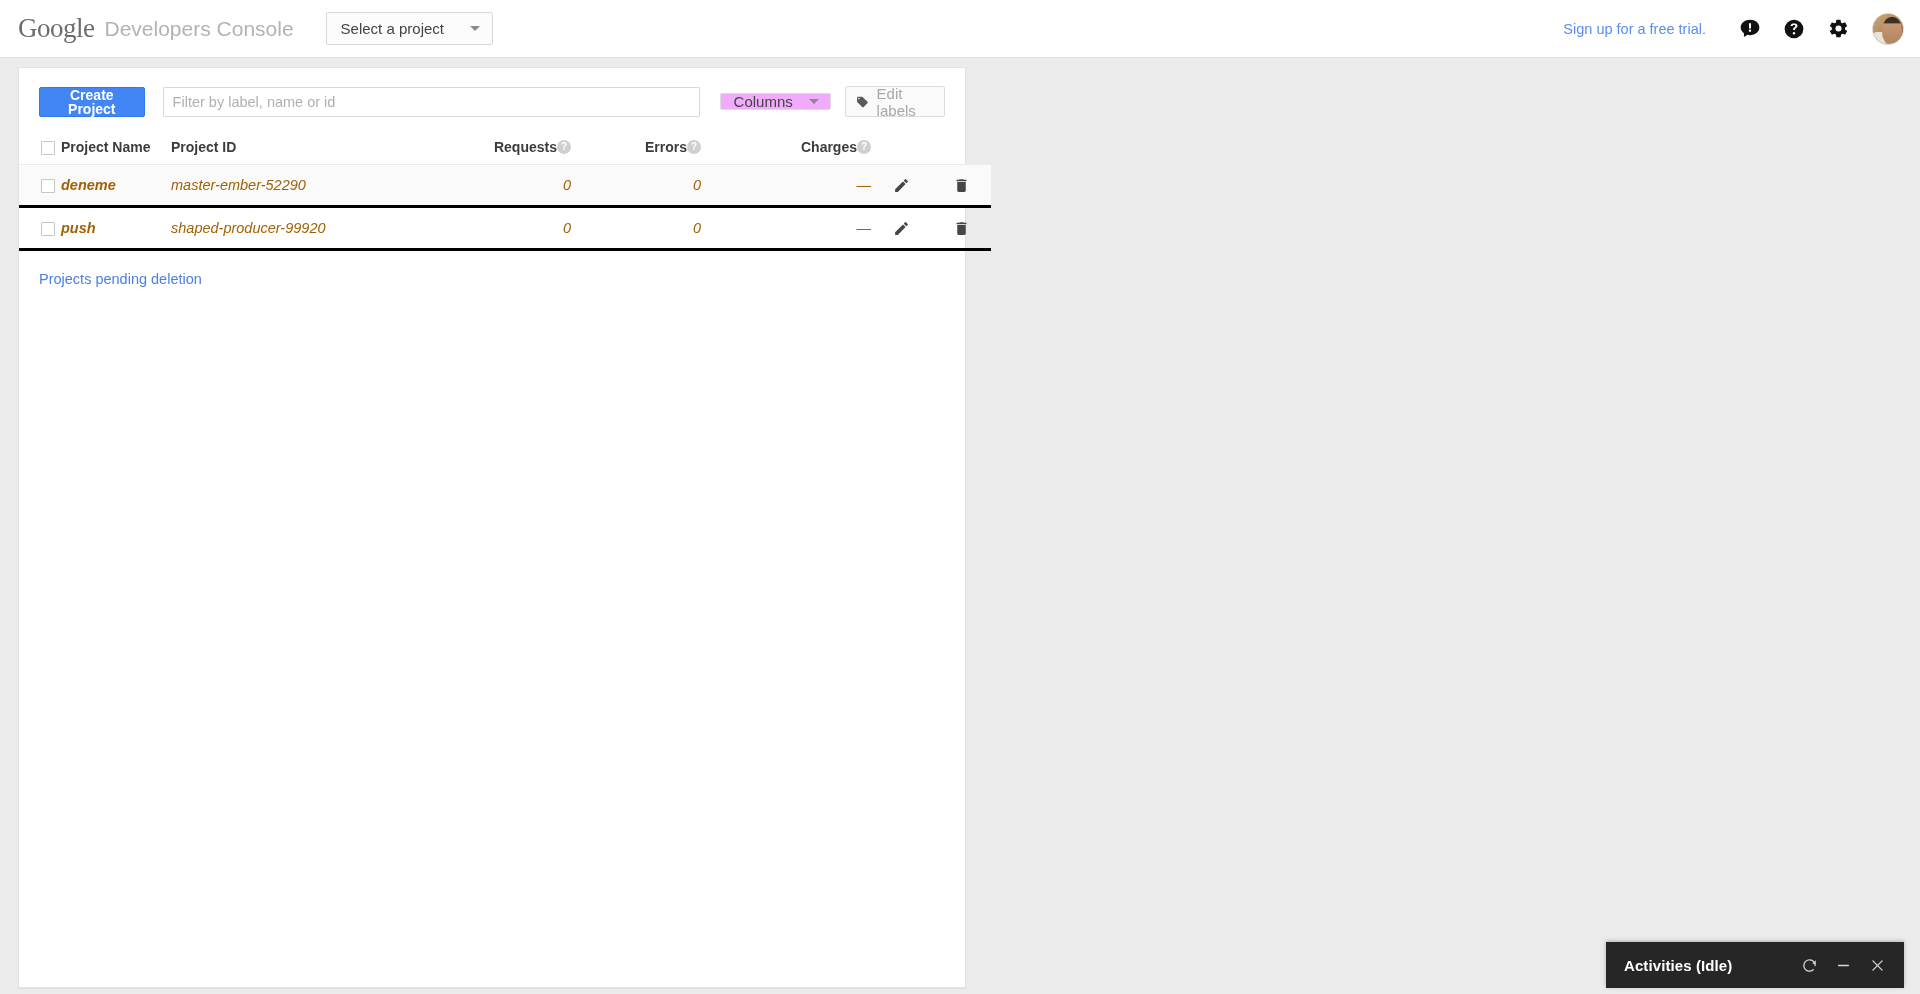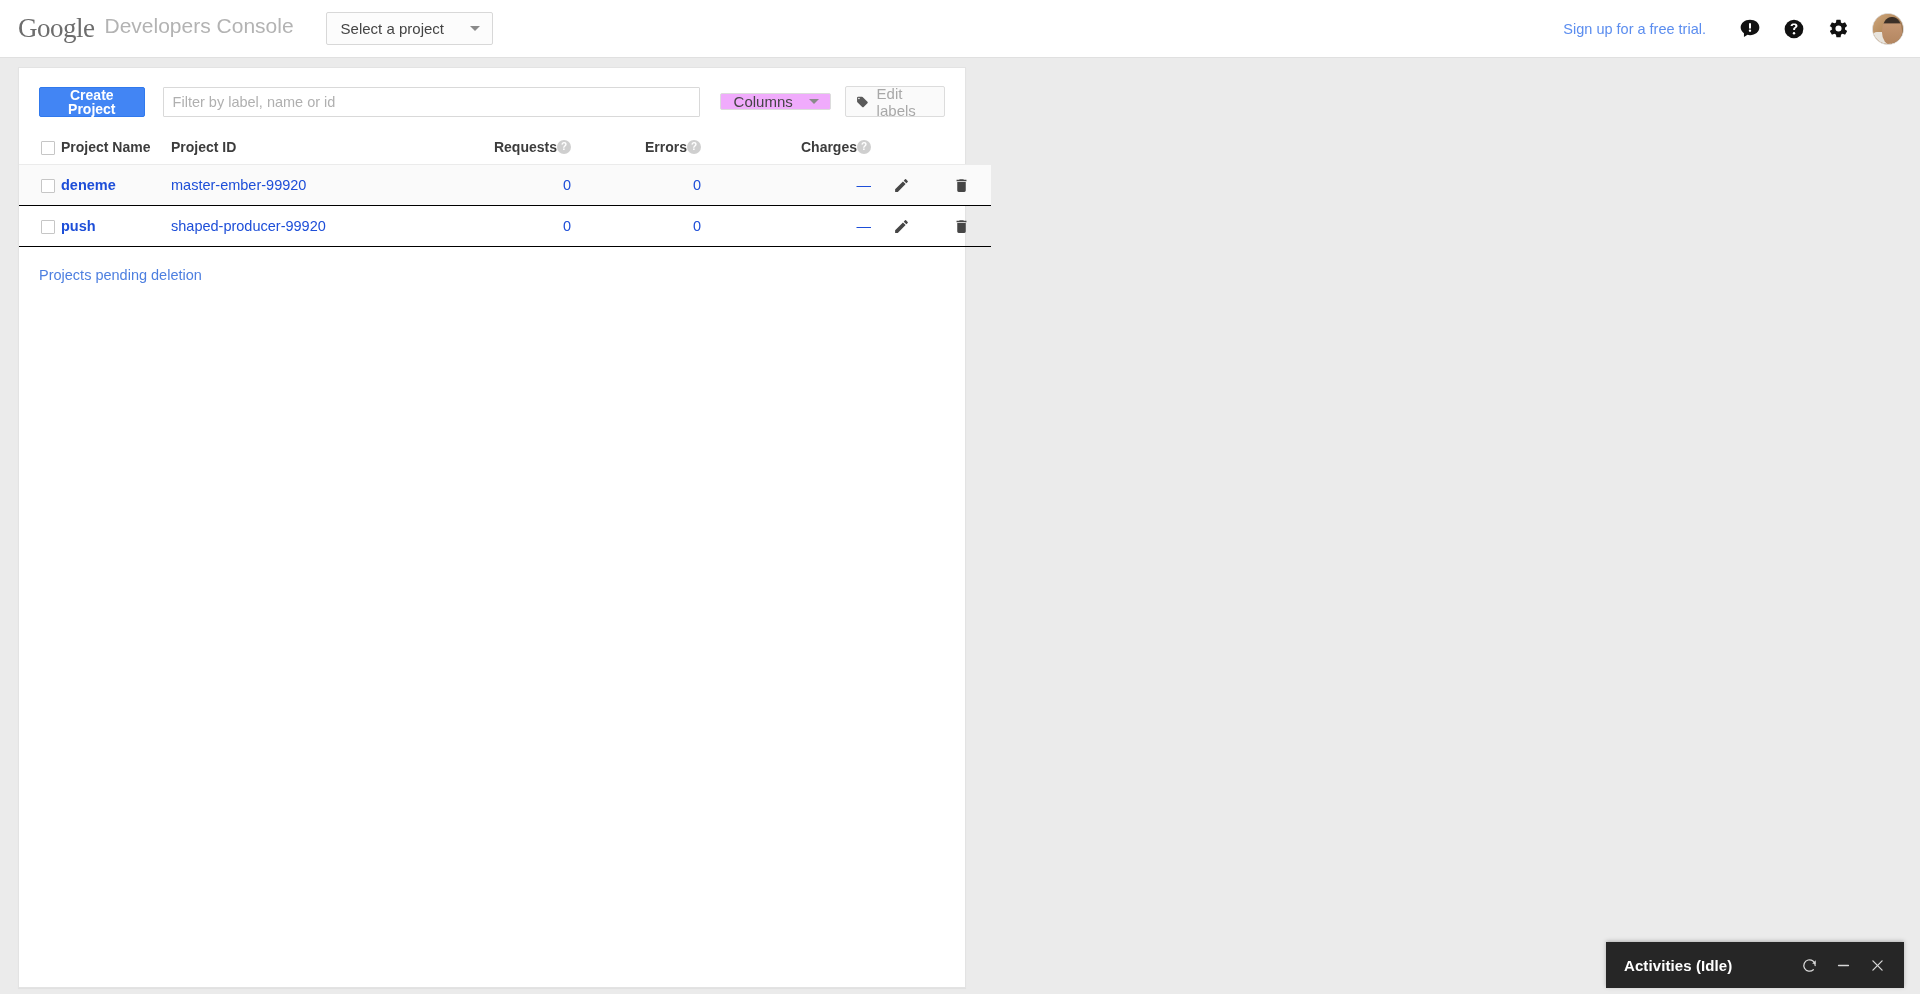--- a/index.html
+++ b/index.html
@@ -20,21 +20,21 @@
     top: 0; left: 0;
     width: 1920px;
     height: 58px;
     background: #ffffff;
     border-bottom: 1px solid #e0e0e0;
     display: flex;
     align-items: center;
   }
   .brand {
     display: flex;
-    align-items: flex-start;
+    align-items: center;
     margin-left: 18px;
     white-space: nowrap;
   }
   .brand-google {
     font-family: "Liberation Serif", serif;
     font-size: 27px;
     color: #6d6d6d;
     letter-spacing: -0.5px;
     line-height: 1;
   }
@@ -208,25 +208,26 @@
     font-size: 14px;
     font-weight: bold;
     color: #3c3c3c;
     text-align: left;
     padding: 4px 0 9px 0;
     border-bottom: 1px solid #ebebeb;
     vertical-align: middle;
   }
   table.projects td {
     font-size: 14.5px;
-    color: #1d4ed8;
+    color: #a16207;
     padding: 8px 0;
-    border-bottom: 1px solid #000000;
+    border-bottom: 3px solid #000000;
     vertical-align: middle;
     height: 28px;
+    font-style: italic;
   }
   tr.row-alt td { background: #fafafa; }
   .col-check  { width: 42px; padding-left: 22px !important; }
   .col-name   { width: 110px; }
   .col-id     { width: 240px; }
   .col-req    { width: 160px; text-align: right; }
   .col-err    { width: 130px; text-align: right; }
   .col-chg    { width: 170px; text-align: right; }
   .col-edit   { width: 60px;  text-align: center; }
   .col-del    { width: 60px;  text-align: center; }
@@ -423,21 +424,21 @@
       </tr>
     </thead>
 
     <tbody>
 
       <tr class="row-alt">
         <td class="col-check">
           <span class="cb"></span>
         </td>
         <td class="col-name proj-name">deneme</td>
-        <td class="col-id">master-ember-99920</td>
+        <td class="col-id">master-ember-52290</td>
         <td class="col-req">0</td>
         <td class="col-err">0</td>
         <td class="col-chg">—</td>
         <td class="col-edit">
           <span class="act-ico">
             <svg width="17" height="17" viewBox="0 0 24 24">
               <path fill="#464646" d="M3 17.25V21h3.75L17.81 9.94l-3.75-3.75L3 17.25zM20.71 7.04a1 1 0 000-1.41l-2.34-2.34a1 1 0 00-1.41 0l-1.83 1.83 3.75 3.75 1.83-1.83z"></path>
             </svg>
           </span>
         </td>

